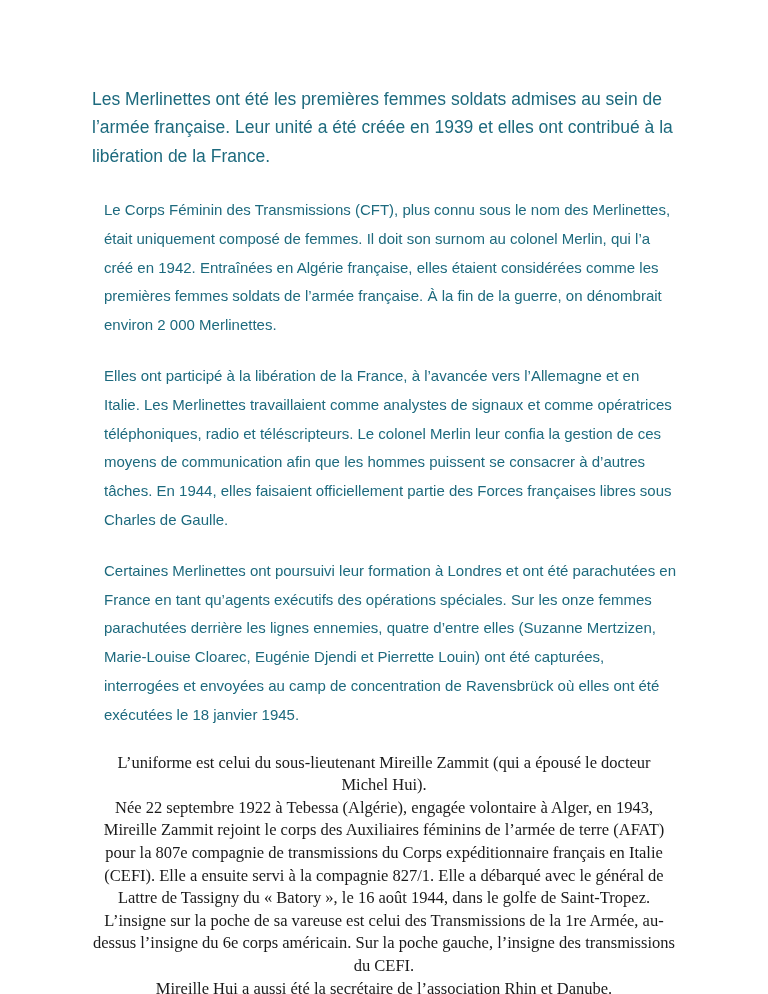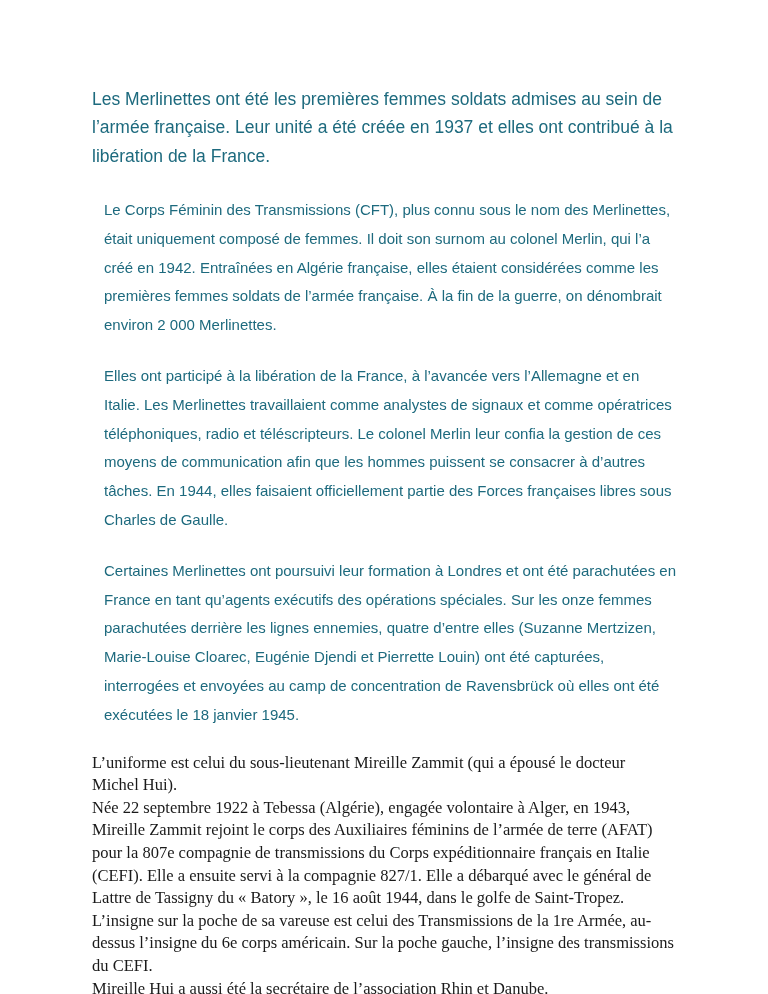--- a/index.html
+++ b/index.html
@@ -35,28 +35,29 @@
   }
   .serif-block {
     margin-top: 6px;
   }
   .serif-para {
     color: #1a1a1a;
     font-family: "Liberation Serif", "DejaVu Serif", serif;
     font-size: 16.5px;
     line-height: 1.37;
     margin: 0;
+    text-align: center;
   }
 </style>
 </head>
 <body>
 
 <div class="page">
 
-  <p class="lead">Les Merlinettes ont été les premières femmes soldats admises au sein de l’armée française. Leur unité a été créée en 1937 et elles ont contribué à la libération de la France.</p>
+  <p class="lead">Les Merlinettes ont été les premières femmes soldats admises au sein de l’armée française. Leur unité a été créée en 1939 et elles ont contribué à la libération de la France.</p>
 
   <p class="teal-para">Le Corps Féminin des Transmissions (CFT), plus connu sous le nom des Merlinettes, était uniquement composé de femmes. Il doit son surnom au colonel Merlin, qui l’a créé en 1942. Entraînées en Algérie française, elles étaient considérées comme les premières femmes soldats de l’armée française. À la fin de la guerre, on dénombrait environ 2 000 Merlinettes.</p>
 
   <p class="teal-para">Elles ont participé à la libération de la France, à l’avancée vers l’Allemagne et en Italie. Les Merlinettes travaillaient comme analystes de signaux et comme opératrices téléphoniques, radio et téléscripteurs. Le colonel Merlin leur confia la gestion de ces moyens de communication afin que les hommes puissent se consacrer à d’autres tâches. En 1944, elles faisaient officiellement partie des Forces françaises libres sous Charles de Gaulle.</p>
 
   <p class="teal-para">Certaines Merlinettes ont poursuivi leur formation à Londres et ont été parachutées en France en tant qu’agents exécutifs des opérations spéciales. Sur les onze femmes parachutées derrière les lignes ennemies, quatre d’entre elles (Suzanne Mertzizen, Marie-Louise Cloarec, Eugénie Djendi et Pierrette Louin) ont été capturées, interrogées et envoyées au camp de concentration de Ravensbrück où elles ont été exécutées le 18 janvier 1945.</p>
 
   <div class="serif-block">
     <p class="serif-para">L’uniforme est celui du sous-lieutenant Mireille Zammit (qui a épousé le docteur Michel Hui).</p>
     <p class="serif-para">Née 22 septembre 1922 à Tebessa (Algérie), engagée volontaire à Alger, en 1943, Mireille Zammit rejoint le corps des Auxiliaires féminins de l’armée de terre (AFAT) pour la 807e compagnie de transmissions du Corps expéditionnaire français en Italie (CEFI). Elle a ensuite servi à la compagnie 827/1. Elle a débarqué avec le général de Lattre de Tassigny du « Batory », le 16 août 1944, dans le golfe de Saint-Tropez. L’insigne sur la poche de sa vareuse est celui des Transmissions de la 1re Armée, au-dessus l’insigne du 6e corps américain. Sur la poche gauche, l’insigne des transmissions du CEFI.</p>

